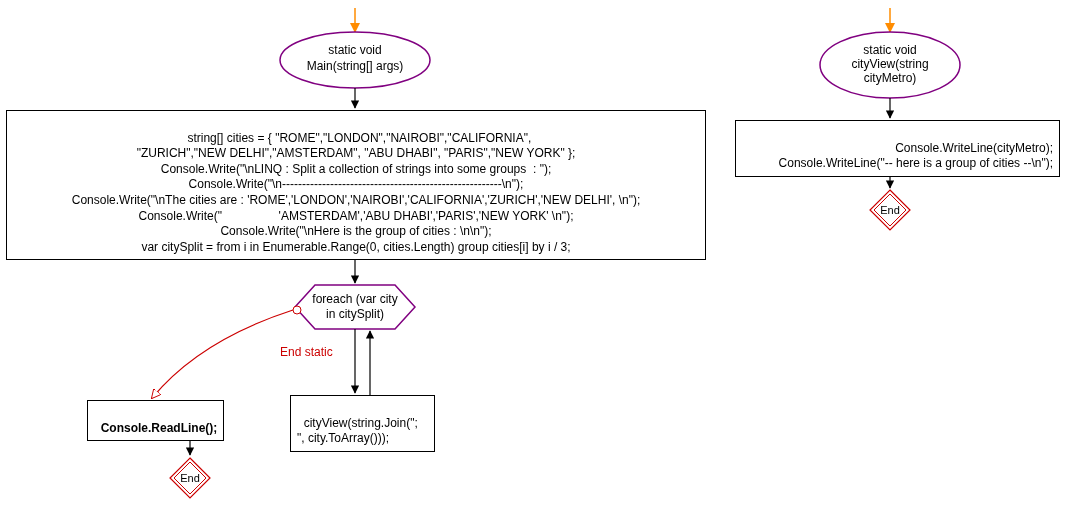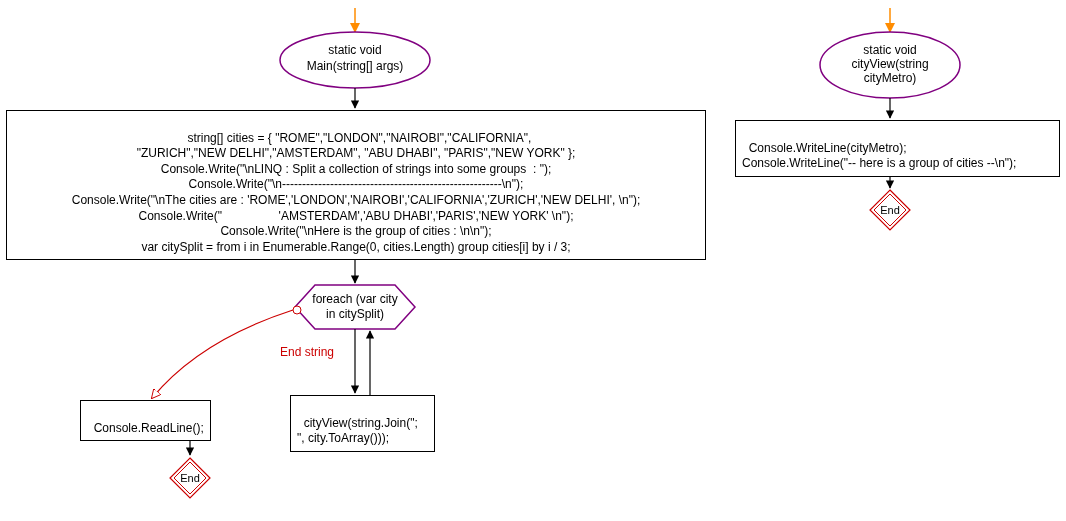--- a/index.html
+++ b/index.html
@@ -117,27 +117,27 @@
   <span>string[] cities = { "ROME","LONDON","NAIROBI","CALIFORNIA",
 "ZURICH","NEW DELHI","AMSTERDAM", "ABU DHABI", "PARIS","NEW YORK" };
 Console.Write("\nLINQ : Split a collection of strings into some groups  : ");
 Console.Write("\n-------------------------------------------------------\n");
 Console.Write("\nThe cities are : 'ROME','LONDON','NAIROBI','CALIFORNIA','ZURICH','NEW DELHI', \n");
 Console.Write("                 'AMSTERDAM','ABU DHABI','PARIS','NEW YORK' \n");
 Console.Write("\nHere is the group of cities : \n\n");
 var citySplit = from i in Enumerable.Range(0, cities.Length) group cities[i] by i / 3;</span>
 </div>
 
-<div class="red-label" style="left:280px; top:345px;">End string</div>
+<div class="red-label" style="left:280px; top:345px;">End static</div>
 
 <div class="node-box" style="left:290px; top:395px; width:145px;">
   <span>cityView(string.Join(";
 ", city.ToArray()));</span>
 </div>
 
-<div class="node-box" style="left:80px; top:400px;">
+<div class="node-box" style="left:87px; top:400px;font-weight:bold;">
   <span>Console.ReadLine();</span>
 </div>
 
-<div class="node-box" style="left:735px; top:120px; width:325px;">
+<div class="node-box" style="left:735px; top:120px; width:325px;text-align:right;">
   <span>Console.WriteLine(cityMetro);
 Console.WriteLine("-- here is a group of cities --\n");</span>
 </div>
 
 </body></html>

